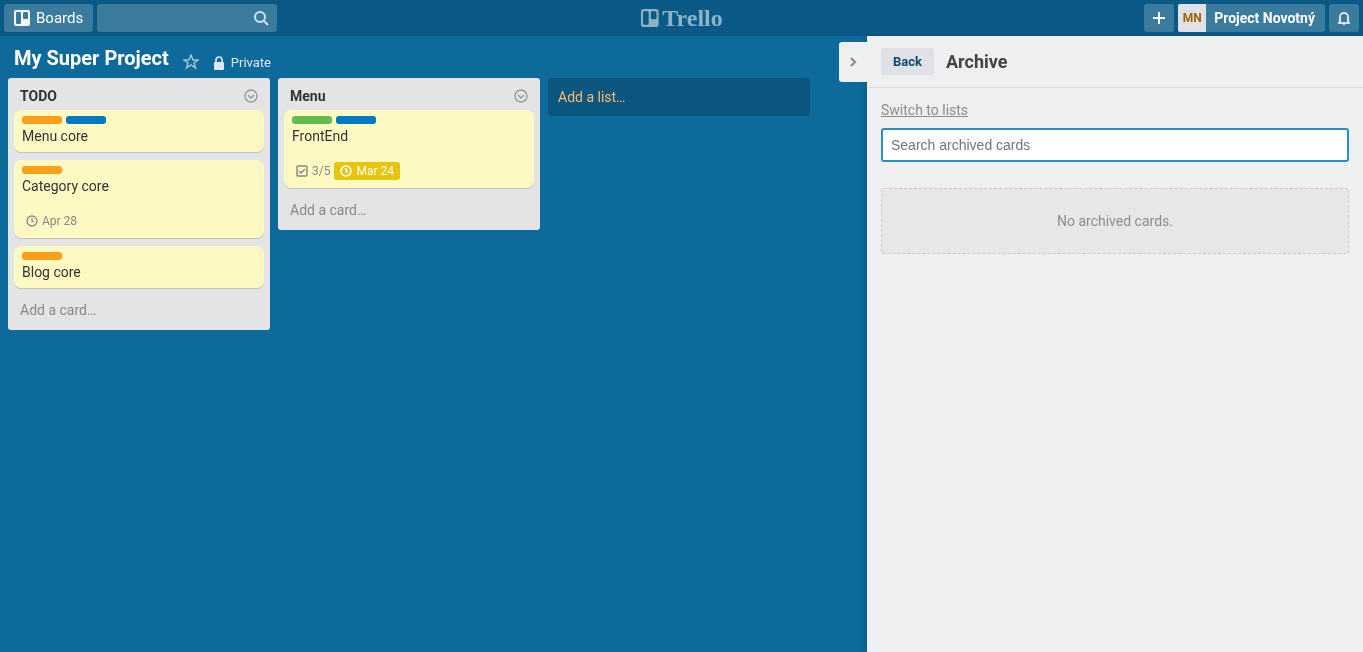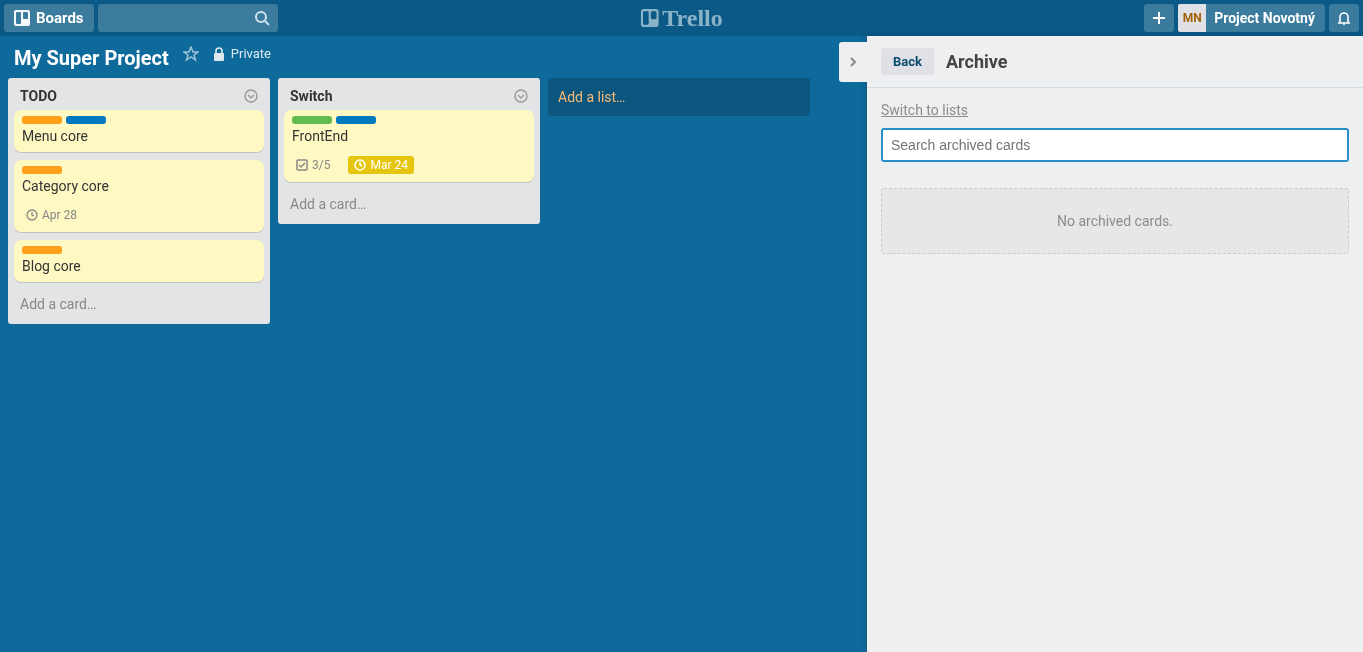--- a/index.html
+++ b/index.html
@@ -23,21 +23,21 @@
   }
   .header-left { display: flex; gap: 4px; align-items: center; }
   .boards-btn {
     display: flex; align-items: center; gap: 6px;
     background: #3a7b9e;
     border-radius: 3px;
     padding: 4px 10px;
     height: 28px;
     cursor: pointer;
   }
-  .boards-btn span { font-weight: 700; font-size: 15px; color: #fff; }
+  .boards-btn span { font-weight: 400; font-size: 15px; color: #fff; }
   .search-box {
     background: #3a7b9e;
     border-radius: 3px;
     width: 180px;
     height: 28px;
     display: flex;
     align-items: center;
     justify-content: flex-end;
     padding: 0 8px;
     cursor: text;
@@ -90,21 +90,21 @@
     height: 28px; width: 28px;
     display: flex; align-items: center; justify-content: center;
     border-radius: 2px 0 0 2px;
     margin-right: 8px;
   }
   .user-btn-name { font-weight: 700; }
 
   
   .board-head {
     display: flex;
-    align-items: flex-start;
+    align-items: flex-end;
     padding: 10px 12px 8px 14px;
     gap: 14px;
   }
   .board-name { font-size: 20px; font-weight: 700; }
   .star { opacity: 0.6; cursor: pointer; }
   .priv { display: flex; align-items: center; gap: 6px; opacity: 0.85; font-size:13px; }
 
   
   .canvas {
     display: flex;
@@ -141,21 +141,21 @@
     color: #333;
     font-size: 14px;
   }
   .labels { display: flex; gap: 4px; margin-bottom: 4px; }
   .lbl {
     height: 8px; width: 40px; border-radius: 3px;
   }
   .lbl.orange { background: #ff9f1a; }
   .lbl.blue { background: #0079bf; }
   .lbl.green { background: #61bd4f; }
-  .badges { display: flex; gap: 14px; margin-top: 12px; align-items:flex-start; }
+  .badges { display: flex; gap: 0; margin-top: 18px; align-items:flex-start; }
   .badge {
     display: inline-flex; align-items: center; gap: 4px;
     font-size: 12px; color: #888;
     padding: 2px 4px; border-radius: 3px;
   }
   .badge.due { background: #e6c60d; color: #fff; padding: 2px 6px; }
   .add-card {
     color: #888;
     padding: 6px 6px;
     cursor: pointer;
@@ -353,21 +353,21 @@
         <span class="lbl orange"></span>
       </div>
       <div>Blog core</div>
     </div>
 
     <div class="add-card">Add a card…</div>
   </div>
 
   <div class="list">
     <div class="list-head">
-      <span>Switch</span>
+      <span>Menu</span>
       <span class="list-menu-ico">
         <svg width="14" height="14" viewBox="0 0 14 14" fill="none" stroke="#999" stroke-width="1.4">
             <circle cx="7" cy="7" r="6"></circle>
             <polyline points="4,6 7,9 10,6"></polyline>
           </svg>
       </span>
     </div>
 
     <div class="card">
       <div class="labels">

